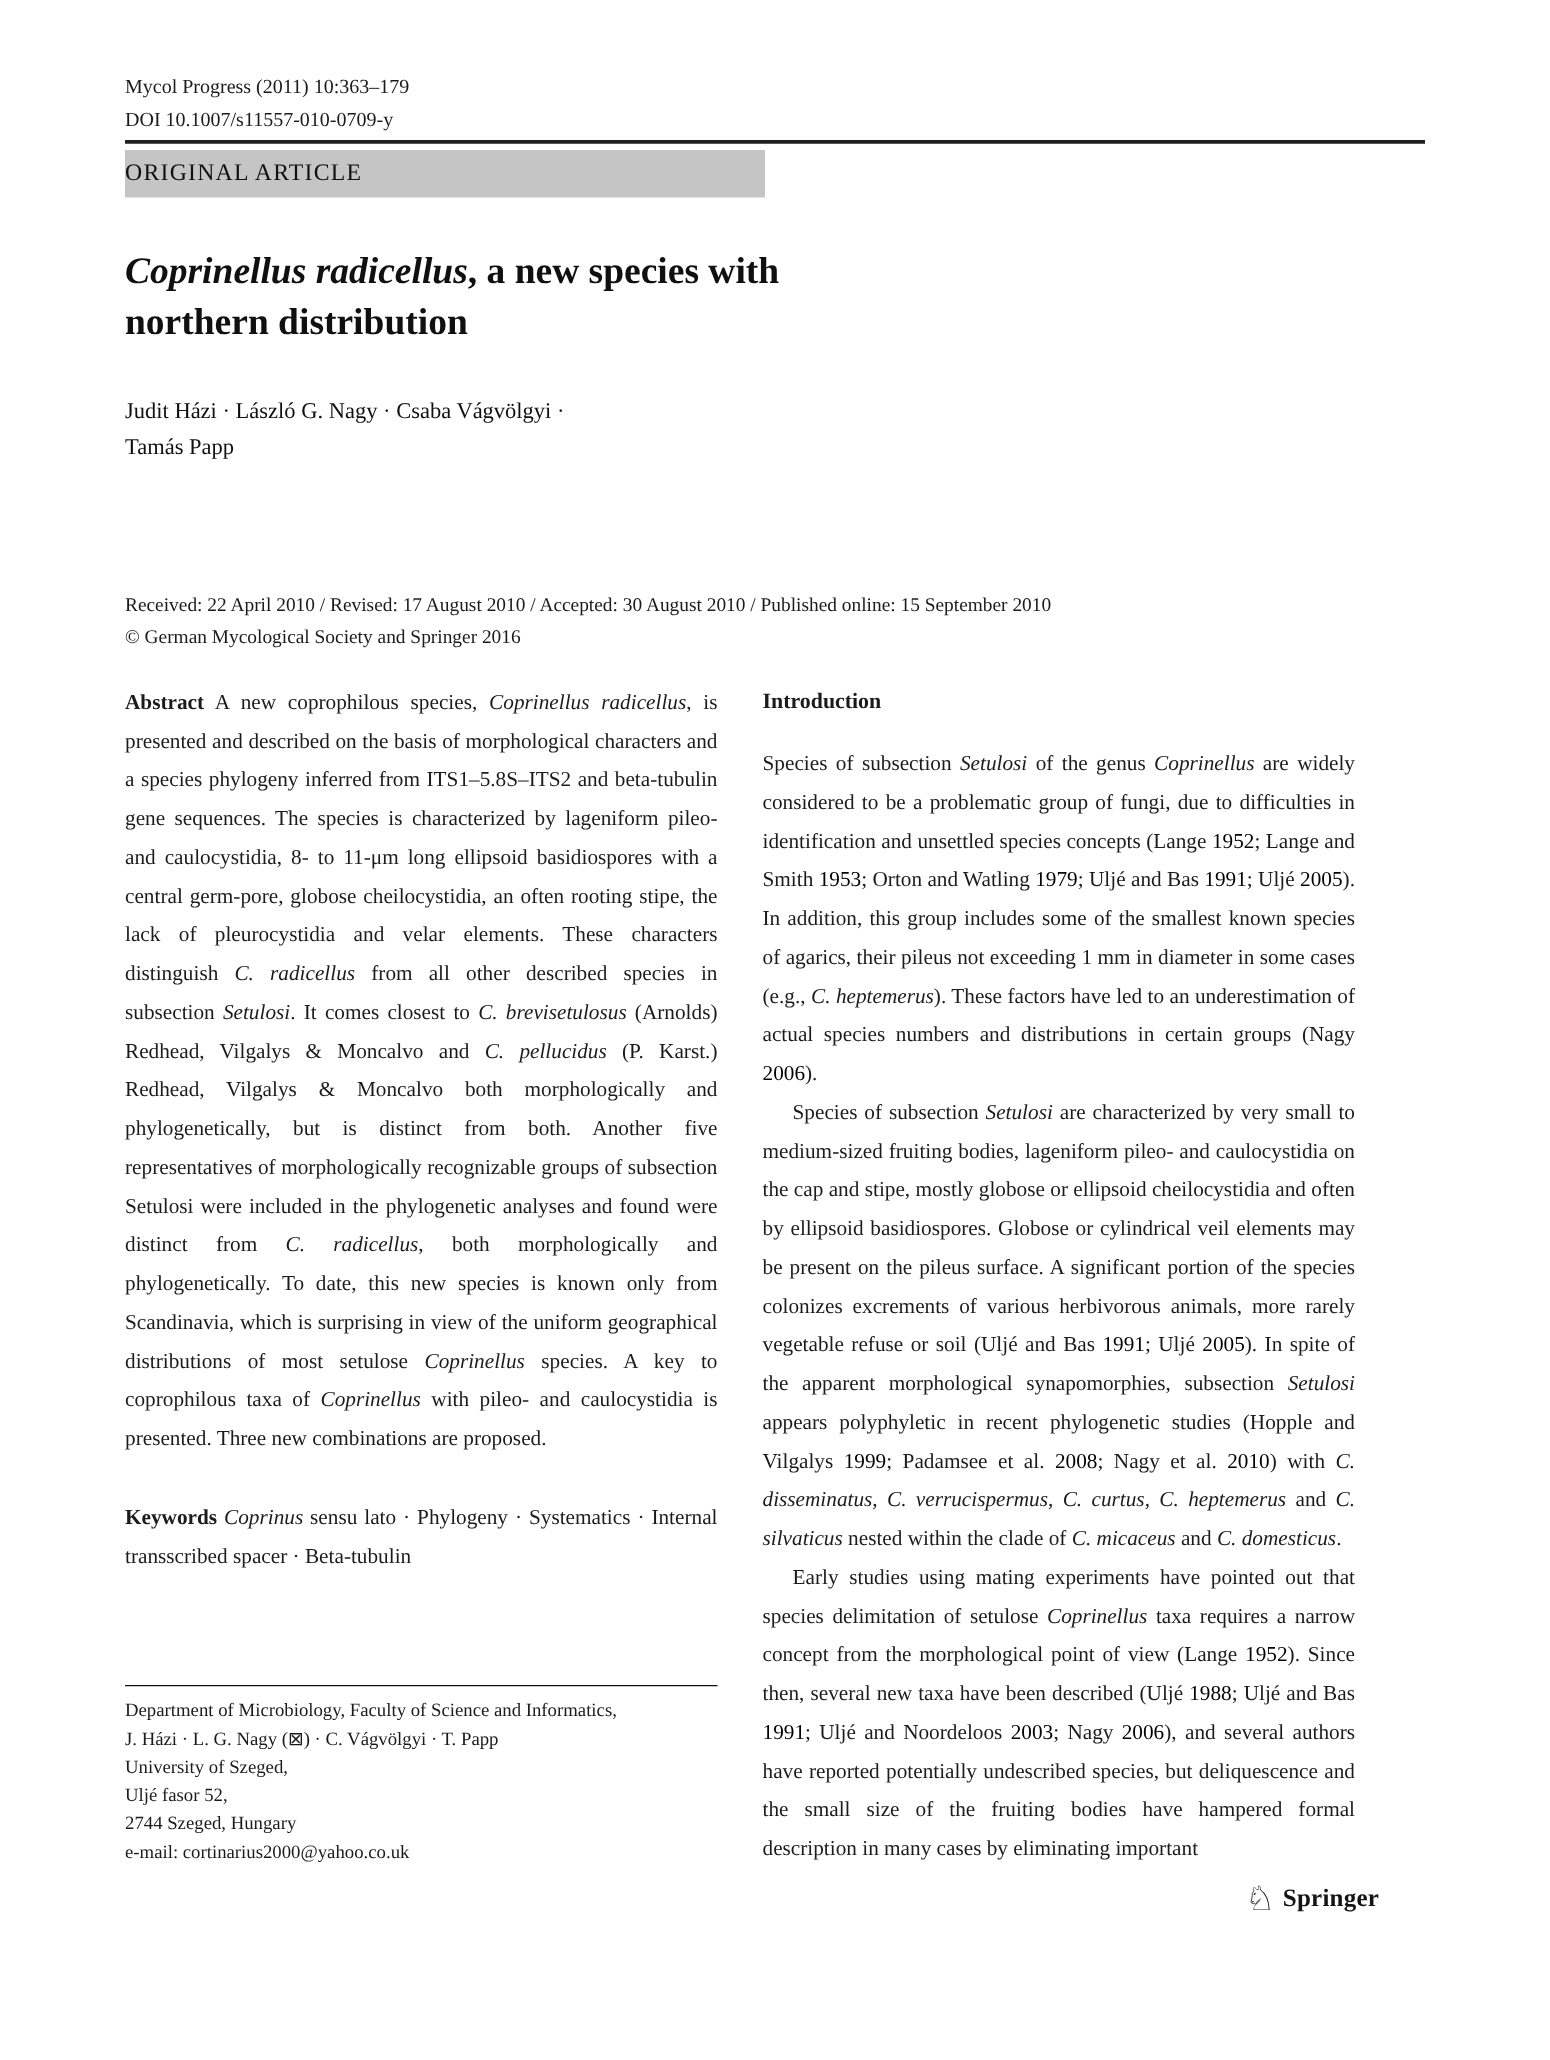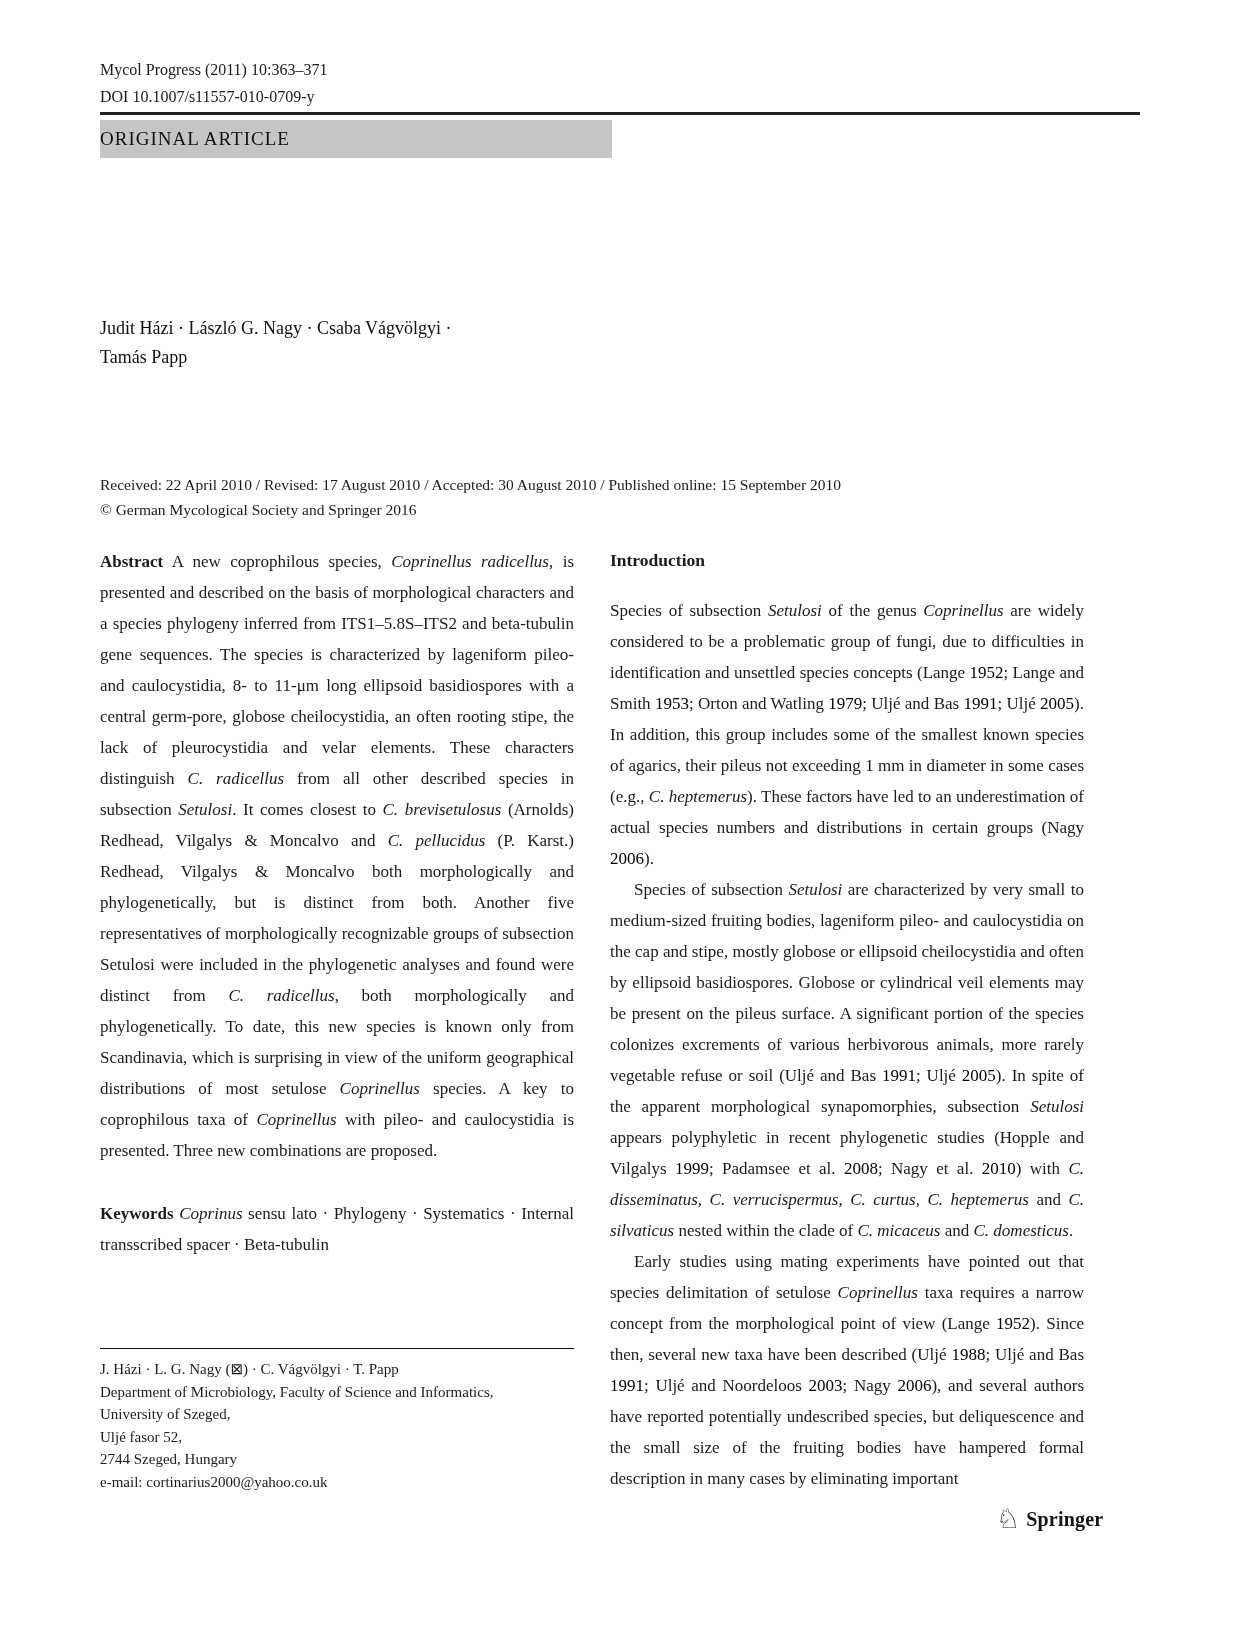--- a/index.html
+++ b/index.html
@@ -68,28 +68,29 @@
   .sg-b{font-weight:bold;}
   .sg-bi{font-weight:bold;font-style:italic;}
   .sg-y{color:#000000;}
 </style>
 </head>
 <body>
 
 <div class="page">
 
   <div class="jheader">
-    <div>Mycol Progress (2011) 10:363–371</div>
+    <div>Mycol Progress (2011) 10:363–179</div>
     <div>DOI 10.1007/s11557-010-0709-y</div>
   </div>
 
   <div class="top-rule"></div>
 
   <div class="banner">ORIGINAL ARTICLE</div>
 
+  <h1 class="title" style="margin:0;"><span class="sg-bi">Coprinellus radicellus</span><span class="sg-b">, a new species with northern distribution</span></h1>
 
   <div class="authors">
     <div>Judit Házi · László G. Nagy · Csaba Vágvölgyi ·</div>
     <div>Tamás Papp</div>
   </div>
 
   <div class="received">
     <div>Received: 22 April 2010 / Revised: 17 August 2010 / Accepted: 30 August 2010 / Published online: 15 September 2010</div>
     <div>© German Mycological Society and Springer 2016</div>
   </div>
@@ -105,22 +106,22 @@
       <div class="intro-heading">Introduction</div>
       <div class="body-text"><span>Species of subsection </span><span class="sg-i">Setulosi</span><span> of the genus </span><span class="sg-i">Coprinellus</span><span> are widely considered to be a problematic group of fungi, due to difficulties in identification and unsettled species concepts (Lange </span><span class="sg-y">1952</span><span>; Lange and Smith </span><span class="sg-y">1953</span><span>; Orton and Watling </span><span class="sg-y">1979</span><span>; Uljé and Bas </span><span class="sg-y">1991</span><span>; Uljé </span><span class="sg-y">2005</span><span>). In addition, this group includes some of the smallest known species of agarics, their pileus not exceeding 1 mm in diameter in some cases (e.g., </span><span class="sg-i">C. heptemerus</span><span>). These factors have led to an underestimation of actual species numbers and distributions in certain groups (Nagy </span><span class="sg-y">2006</span><span>).</span></div>
       <div class="body-text para-indent"><span>Species of subsection </span><span class="sg-i">Setulosi</span><span> are characterized by very small to medium-sized fruiting bodies, lageniform pileo- and caulocystidia on the cap and stipe, mostly globose or ellipsoid cheilocystidia and often by ellipsoid basidiospores. Globose or cylindrical veil elements may be present on the pileus surface. A significant portion of the species colonizes excrements of various herbivorous animals, more rarely vegetable refuse or soil (Uljé and Bas </span><span class="sg-y">1991</span><span>; Uljé </span><span class="sg-y">2005</span><span>). In spite of the apparent morphological synapomorphies, subsection </span><span class="sg-i">Setulosi</span><span> appears polyphyletic in recent phylogenetic studies (Hopple and Vilgalys </span><span class="sg-y">1999</span><span>; Padamsee et al. </span><span class="sg-y">2008</span><span>; Nagy et al. </span><span class="sg-y">2010</span><span>) with </span><span class="sg-i">C. disseminatus, C. verrucispermus, C. curtus, C. heptemerus</span><span> and </span><span class="sg-i">C. silvaticus</span><span> nested within the clade of </span><span class="sg-i">C. micaceus</span><span> and </span><span class="sg-i">C. domesticus</span><span>.</span></div>
       <div class="body-text para-indent"><span>Early studies using mating experiments have pointed out that species delimitation of setulose </span><span class="sg-i">Coprinellus</span><span> taxa requires a narrow concept from the morphological point of view (Lange </span><span class="sg-y">1952</span><span>). Since then, several new taxa have been described (Uljé </span><span class="sg-y">1988</span><span>; Uljé and Bas </span><span class="sg-y">1991</span><span>; Uljé and Noordeloos </span><span class="sg-y">2003</span><span>; Nagy </span><span class="sg-y">2006</span><span>), and several authors have reported potentially undescribed species, but deliquescence and the small size of the fruiting bodies have hampered formal description in many cases by eliminating important</span></div>
     </div>
 
   </div>
 
   <div class="footnote">
     <div class="footnote-rule"></div>
+    <div>Department of Microbiology, Faculty of Science and Informatics,</div>
     <div>J. Házi · L. G. Nagy (⊠) · C. Vágvölgyi · T. Papp</div>
-    <div>Department of Microbiology, Faculty of Science and Informatics,</div>
     <div>University of Szeged,</div>
     <div>Uljé fasor 52,</div>
     <div>2744 Szeged, Hungary</div>
     <div>e-mail: cortinarius2000@yahoo.co.uk</div>
   </div>
 
   <div class="springer">
     <span class="knight">♘</span>
     <span class="word">Springer</span>
   </div>

